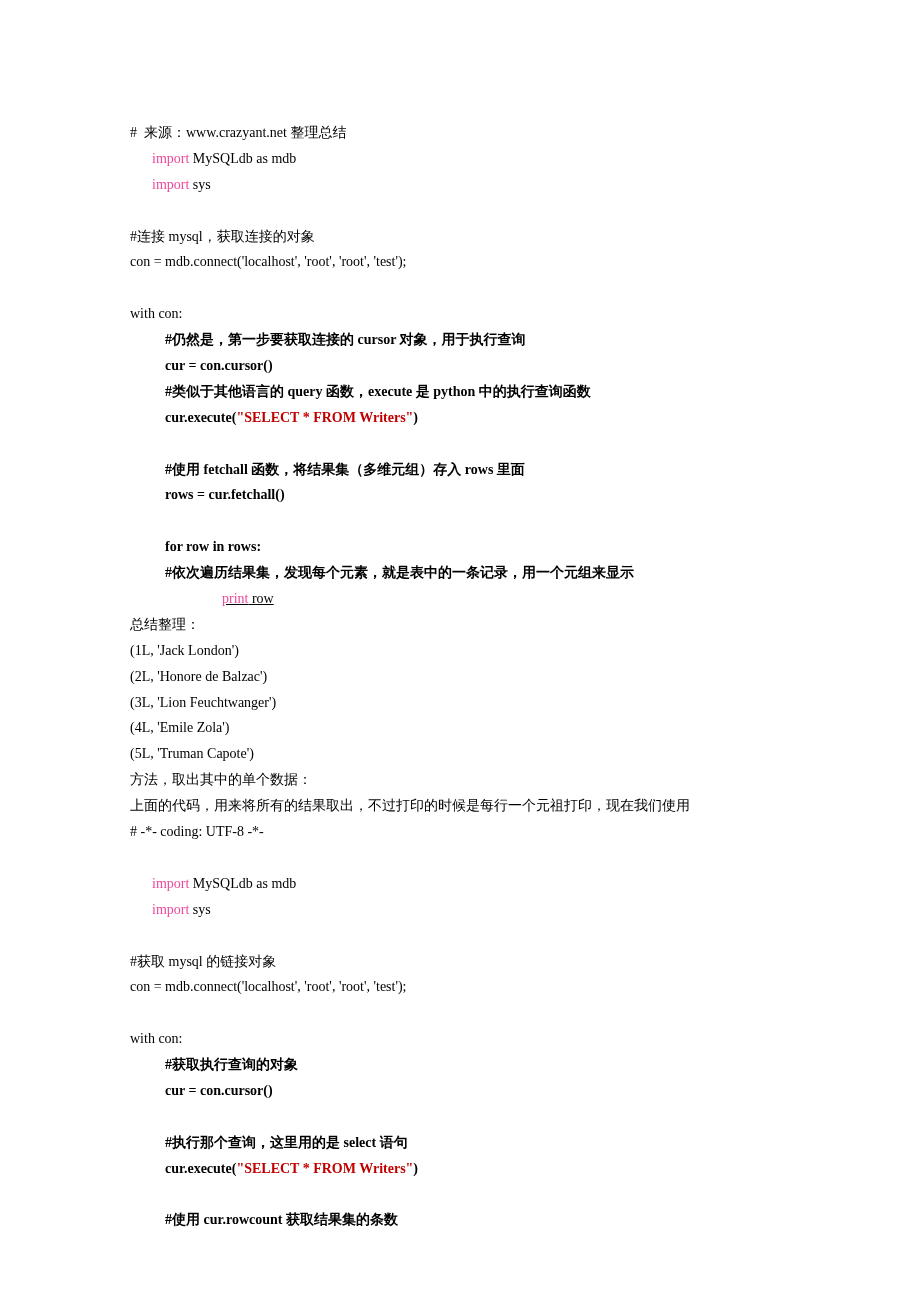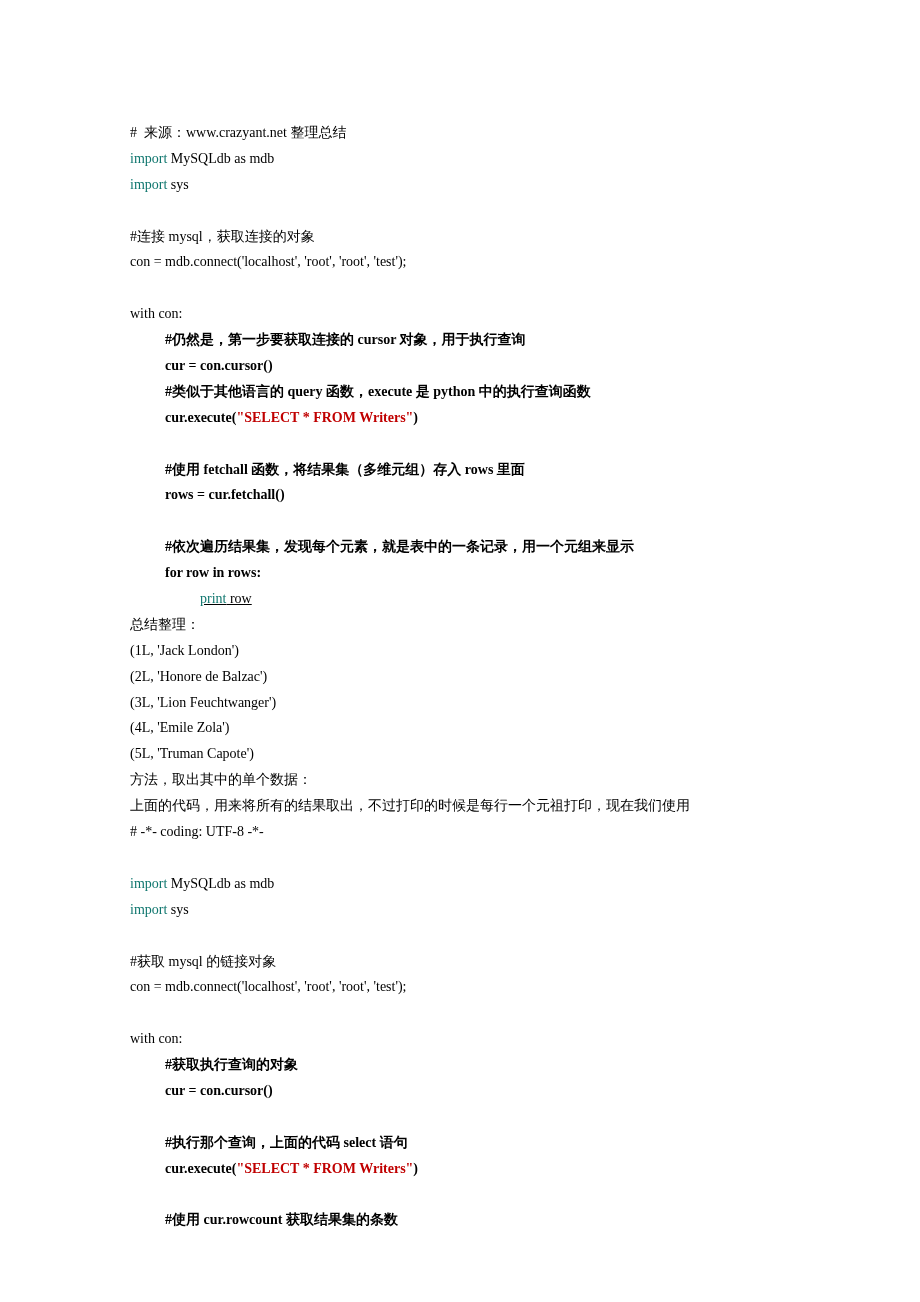--- a/index.html
+++ b/index.html
@@ -14,21 +14,22 @@
       line-height: 1.85;
       color: #000000;
       padding: 120px 130px;
       width: 920px;
     }
     .line {
       white-space: pre;
       min-height: 1.85em;
     }
     .kw {
-      color: #0f766e;
+      color: #ec4899;
+      margin-left: 22px;
     }
     .str {
       color: #c00000;
     }
     .indent1 {
       padding-left: 2.5em;
       font-weight: bold;
     }
     .indent2 {
       padding-left: 5em;
@@ -48,22 +49,22 @@
     <div class="line"><span> </span></div>
     <div class="line"><span>with con:</span></div>
     <div class="line indent1"><span>#仍然是，第一步要获取连接的 cursor 对象，用于执行查询</span></div>
     <div class="line indent1"><span>cur = con.cursor()</span></div>
     <div class="line indent1"><span>#类似于其他语言的 query 函数，execute 是 python 中的执行查询函数</span></div>
     <div class="line indent1"><span>cur.execute(</span><span class="str">"SELECT * FROM Writers"</span><span>)</span></div>
     <div class="line"><span> </span></div>
     <div class="line indent1"><span>#使用 fetchall 函数，将结果集（多维元组）存入 rows 里面</span></div>
     <div class="line indent1"><span>rows = cur.fetchall()</span></div>
     <div class="line"><span> </span></div>
+    <div class="line indent1"><span>for row in rows:</span></div>
     <div class="line indent1"><span>#依次遍历结果集，发现每个元素，就是表中的一条记录，用一个元组来显示</span></div>
-    <div class="line indent1"><span>for row in rows:</span></div>
     <div class="line indent2"><span class="kw">print</span><span> row</span></div>
     <div class="line"><span>总结整理：</span></div>
     <div class="line"><span>(1L, 'Jack London')</span></div>
     <div class="line"><span>(2L, 'Honore de Balzac')</span></div>
     <div class="line"><span>(3L, 'Lion Feuchtwanger')</span></div>
     <div class="line"><span>(4L, 'Emile Zola')</span></div>
     <div class="line"><span>(5L, 'Truman Capote')</span></div>
     <div class="line"><span>方法，取出其中的单个数据：</span></div>
     <div class="line"><span>上面的代码，用来将所有的结果取出，不过打印的时候是每行一个元祖打印，现在我们使用</span></div>
     <div class="line"><span># -*- coding: UTF-8 -*-</span></div>
@@ -71,17 +72,17 @@
     <div class="line"><span class="kw">import</span><span> MySQLdb as mdb</span></div>
     <div class="line"><span class="kw">import</span><span> sys</span></div>
     <div class="line"><span> </span></div>
     <div class="line"><span>#获取 mysql 的链接对象</span></div>
     <div class="line"><span>con = mdb.connect('localhost', 'root', 'root', 'test');</span></div>
     <div class="line"><span> </span></div>
     <div class="line"><span>with con:</span></div>
     <div class="line indent1"><span>#获取执行查询的对象</span></div>
     <div class="line indent1"><span>cur = con.cursor()</span></div>
     <div class="line"><span> </span></div>
-    <div class="line indent1"><span>#执行那个查询，上面的代码 select 语句</span></div>
+    <div class="line indent1"><span>#执行那个查询，这里用的是 select 语句</span></div>
     <div class="line indent1"><span>cur.execute(</span><span class="str">"SELECT * FROM Writers"</span><span>)</span></div>
     <div class="line"><span> </span></div>
     <div class="line indent1"><span>#使用 cur.rowcount 获取结果集的条数</span></div>
   </div>
 
 </body></html>

